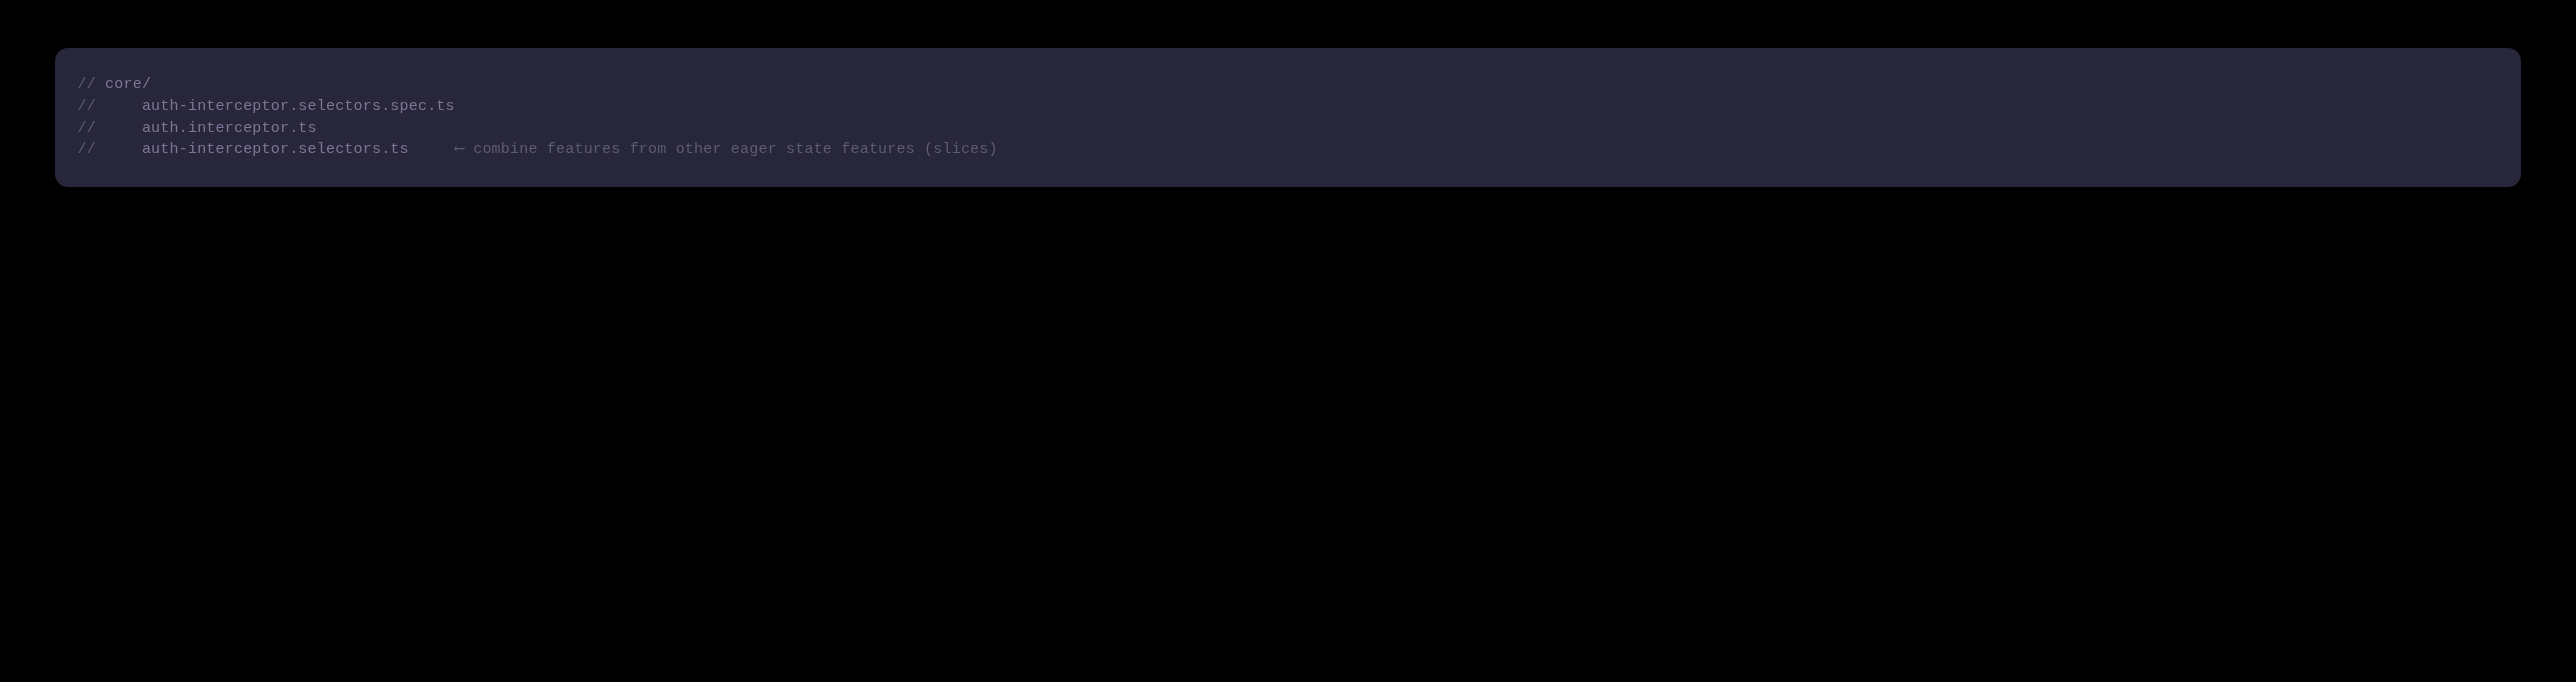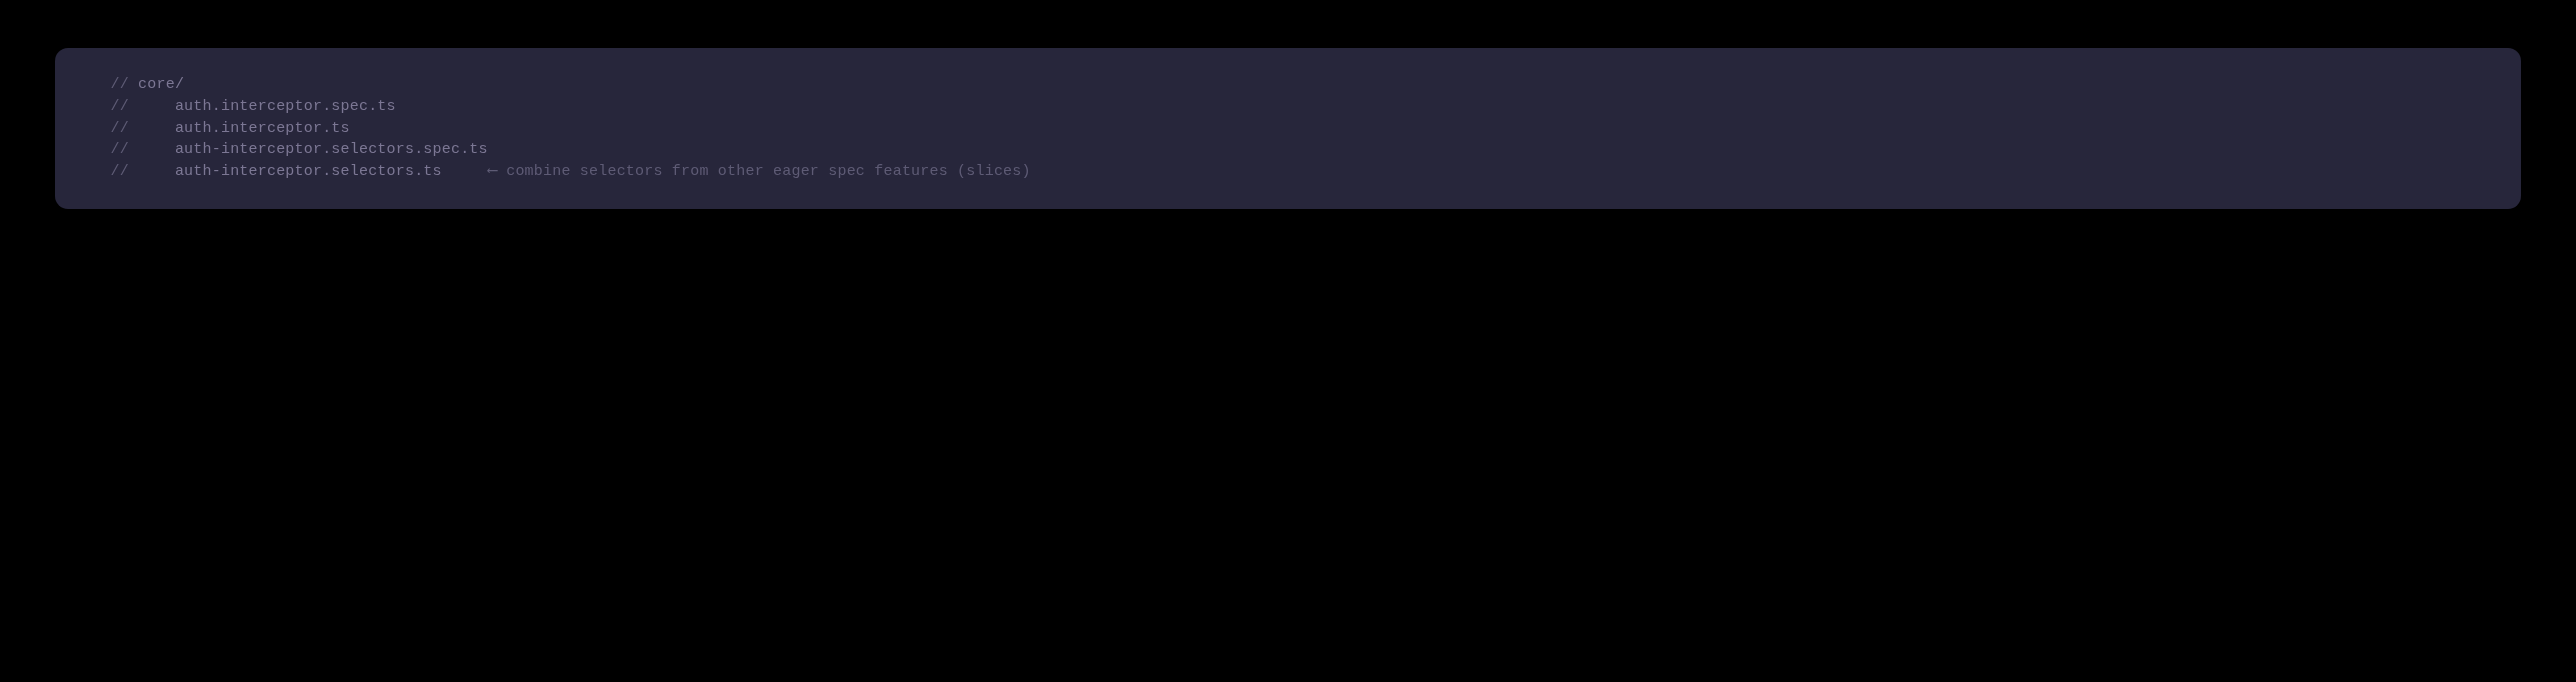--- a/index.html
+++ b/index.html
@@ -19,29 +19,27 @@
       border-radius: 13px;
       padding: 26px 22.5px;
       width: 100%;
       font-size: 15px;
       line-height: 1.45;
       letter-spacing: 0.2px;
     }
     .code-line {
       white-space: pre;
       color: #7c7794;
-      margin-left: 33px;
     }
     .faded {
       color: #5e5b75;
     }
   </style>
 </head>
 <body>
 
 <div class="code-block">
   <div class="code-line"><span class="faded">// </span><span>core/</span></div>
-  <div class="code-line"><span class="faded">//     </span><span>auth.interceptor.spec.ts</span></div>
+  <div class="code-line"><span class="faded">//     </span><span>auth-interceptor.selectors.spec.ts</span></div>
   <div class="code-line"><span class="faded">//     </span><span>auth.interceptor.ts</span></div>
-  <div class="code-line"><span class="faded">//     </span><span>auth-interceptor.selectors.spec.ts</span></div>
-  <div class="code-line"><span class="faded">//     </span><span>auth-interceptor.selectors.ts</span><span class="faded">     ⟵ </span><span class="faded">combine selectors from other eager spec features (slices)</span></div>
+  <div class="code-line"><span class="faded">//     </span><span>auth-interceptor.selectors.ts</span><span class="faded">     ⟵ </span><span class="faded">combine features from other eager state features (slices)</span></div>
 </div>
 
 
 </body></html>

